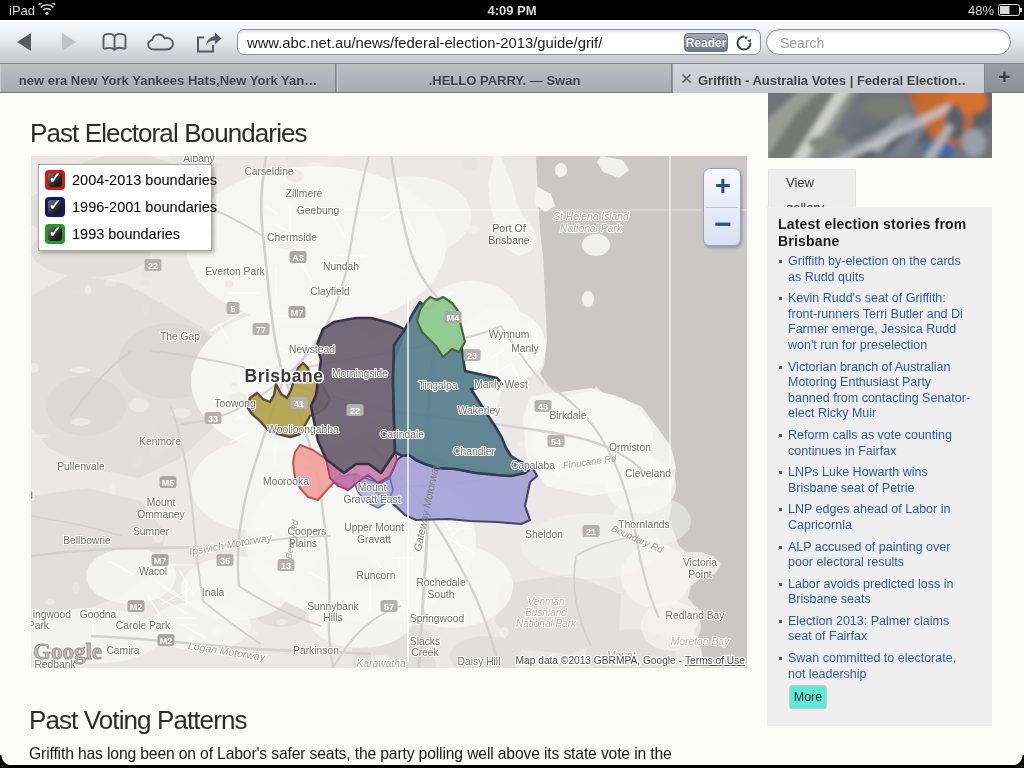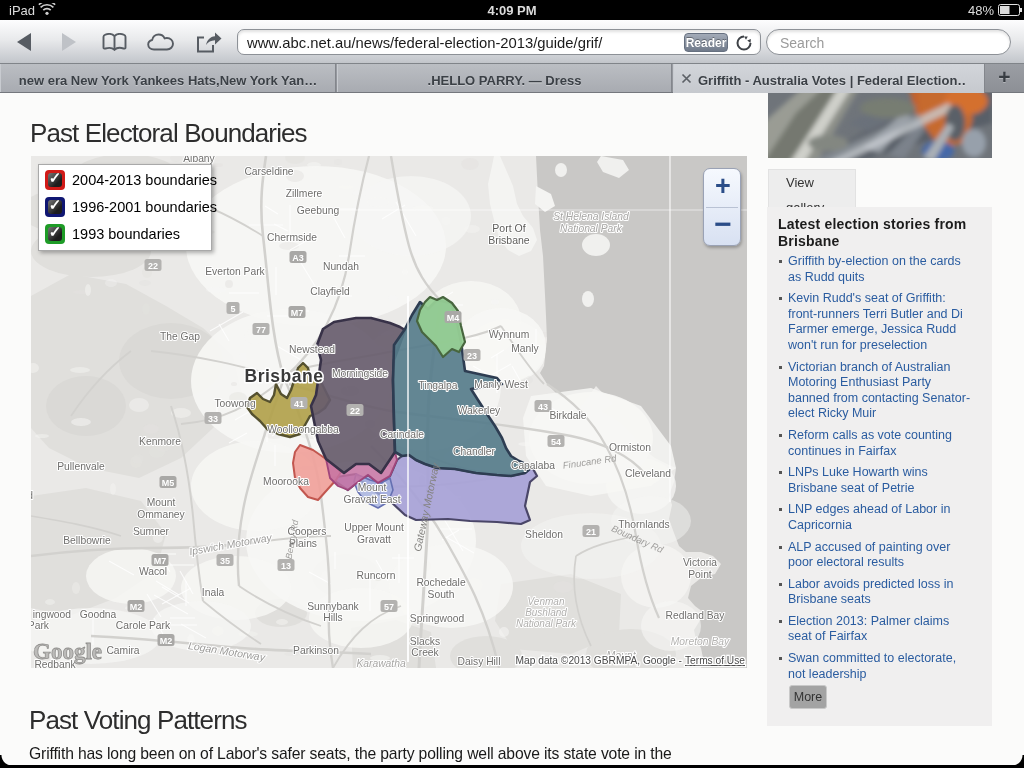--- a/index.html
+++ b/index.html
@@ -63,21 +63,21 @@
 #zoomctl .divl { position:absolute; left:2px; right:2px; top:38px; height:1px; background:#b9c2d4; }
 
 #sideimg { position:absolute; left:768px; top:93px; width:224px; height:65px; overflow:hidden; }
 #viewgal { position:absolute; left:768px; top:169px; width:88px; height:43px; background:#ededed;
   border:1px solid #e2e2e2; font-size:13px; color:#333; line-height:25px; padding-left:17px; }
 #stories { position:absolute; left:767px; top:207px; width:225px; height:519px; background:#f0efef; }
 #stories .shead { margin:9px 11px 4px 11px; font-size:14px; letter-spacing:0.2px; font-weight:bold; color:#1c1c1c; line-height:17px; }
 #stories ul { list-style:none; margin-left:21px; margin-right:8px; }
 #stories li { position:relative; font-size:12.5px; line-height:15.6px; color:#2a5ca0; margin-bottom:6px; width:188px; }
 #stories li:before { content:""; position:absolute; left:-9px; top:6px; width:3px; height:3px; background:#555; }
-#morebtn { position:absolute; left:22px; top:478px; width:38px; height:24px; background:#a3a3a3;
+#morebtn { position:absolute; left:22px; top:478px; width:38px; height:24px; background:#5eead4;
   border:1px solid #c9c9c9; border-radius:3px; font-size:12.5px; color:#333; text-align:center; line-height:22px; }
 
 #botbar { position:absolute; left:0; top:765px; width:1024px; height:3px; background:#000; }
 </style>
 </head>
 <body>
 <div id="screen">
   <div id="status">
     <span class="ipad">iPad</span>
     <svg class="tbicon" style="left:38px;top:3px" width="18" height="12" viewBox="0 0 18 12">
@@ -121,21 +121,21 @@
     </div>
     <div id="searchfield">
         <span class="ph">Search</span>
       </div>
   </div>
   <div id="tabbar">
     <div class="tab" style="left:0;width:336px">
         <div class="ttl">new era New York Yankees Hats,New York Yan…</div>
       </div>
     <div class="tab" style="left:337px;width:335px">
-        <div class="ttl">.HELLO PARRY. — Dress</div>
+        <div class="ttl">.HELLO PARRY. — Swan</div>
       </div>
     <div class="tab active" style="left:673px;width:312px">
       <svg style="position:absolute;left:7px;top:9px" width="11" height="11" viewBox="0 0 11 11">
           <path d="M1.5 1.5 L9.5 9.5 M9.5 1.5 L1.5 9.5" stroke="#5c6066" stroke-width="1.7"></path>
         </svg>
       <div class="ttl" style="left:24px;right:18px">Griffith - Australia Votes | Federal Election…</div>
     </div>
     <div id="plustab">+</div>
   </div>
   <div id="page">

